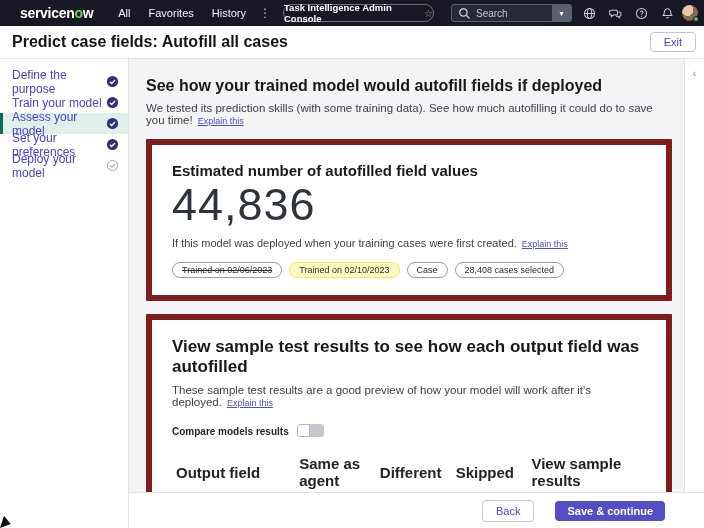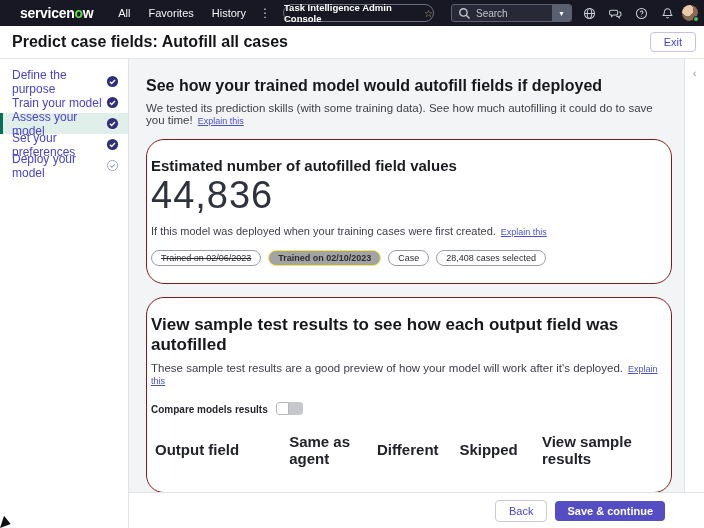--- a/index.html
+++ b/index.html
@@ -82,53 +82,53 @@
     position:absolute; top:0; right:0; bottom:36px; width:20px; background:#fff;
     border-left:1px solid #e2e3e7;
   }
   .rail-chevron { display:block; text-align:center; margin-top:8px; color:#8e9097; font-size:11px; cursor:pointer; }
   .content { padding:14px 32px 0 17px; height:433px; overflow:hidden; }
   .intro-heading { font-size:16px; font-weight:700; color:#17181c; margin-top:4px; }
   .intro-text { font-size:11.5px; color:#3f4148; margin-top:7px; }
   .explain-link { color:#4a50c8; font-size:9px; text-decoration:underline; margin-left:5px; cursor:pointer; }
 
   .card {
-    background:#fff; border:1px solid #7f1d1d; border-radius:18px;
-    margin-top:13px; padding:17px 4px;
+    background:#fff; border:6px solid #7f1d1d; border-radius:1px;
+    margin-top:13px; padding:17px 20px;
   }
   .card1-heading { font-size:15px; font-weight:600; color:#1b1c20; }
-  .big-number { font-size:38px; font-weight:300; color:#2f333d; letter-spacing:1px; margin-top:2px; line-height:1.05; }
+  .big-number { font-size:45px; font-weight:300; color:#2f333d; letter-spacing:1px; margin-top:2px; line-height:1.05; }
   .caption { font-size:11px; color:#3f4148; margin-top:9px; }
   .pill-row { margin-top:13px; display:flex; gap:7px; flex-wrap:wrap; }
   .pill {
     display:inline-flex; align-items:center; border:1px solid #999ea6; border-radius:9px;
     padding:2px 9px; font-size:9px; color:#2b2d33; background:#fff; white-space:nowrap;
   }
   .pill.strike { text-decoration:line-through; }
-  .pill.highlight { background:#a3a3a3; border-color:#f6e94e; font-weight:700; }
+  .pill.highlight { background:#fef9c3; border-color:#f6e94e; font-weight:400; }
 
   .card2-heading { font-size:17px; font-weight:700; color:#17181c; }
   .card2-sub { font-size:11.5px; color:#3f4148; margin-top:7px; }
   .toggle-row { display:flex; align-items:flex-end; gap:8px; margin-top:16px; }
   .toggle-label { font-size:10px; font-weight:700; color:#26272c; }
   .toggle { width:27px; height:13px; display:flex; border-radius:3px; overflow:hidden; cursor:pointer; }
   .toggle .knob { width:13px; background:#fff; border:1px solid #b4b6bd; border-radius:3px 0 0 3px; }
   .toggle .track { flex:1; background:#c6c8cd; border:1px solid #c6c8cd; border-left:none; border-radius:0 3px 3px 0; }
 
   table.results { width:100%; border-collapse:collapse; margin-top:14px; }
   table.results th {
     text-align:left; font-size:15px; font-weight:700; color:#222329; padding:4px 4px 8px 4px;
   }
   col.c1{width:26%;} col.c2{width:17%;} col.c3{width:16%;} col.c4{width:16%;} col.c5{width:25%;}
 
   
   .footer {
     position:absolute; left:0; right:0; bottom:0; height:36px; background:#fff;
     border-top:1px solid #e2e3e7; display:flex; align-items:center;
-    justify-content:flex-end; gap:8px; padding-right:39px;
+    justify-content:flex-end; gap:21px; padding-right:39px;
   }
   .back-btn {
     padding:4px 13px; font-size:11px; color:#4a43c6; background:#fff;
     border:1px solid #c9cad4; border-radius:4px; font-family:"Liberation Sans", sans-serif; cursor:pointer;
   }
   .save-btn {
     padding:4px 12px; font-size:11px; color:#fff; background:#544dc4; border:none;
     border-radius:4px; font-weight:700; font-family:"Liberation Sans", sans-serif; cursor:pointer;
   }
 

